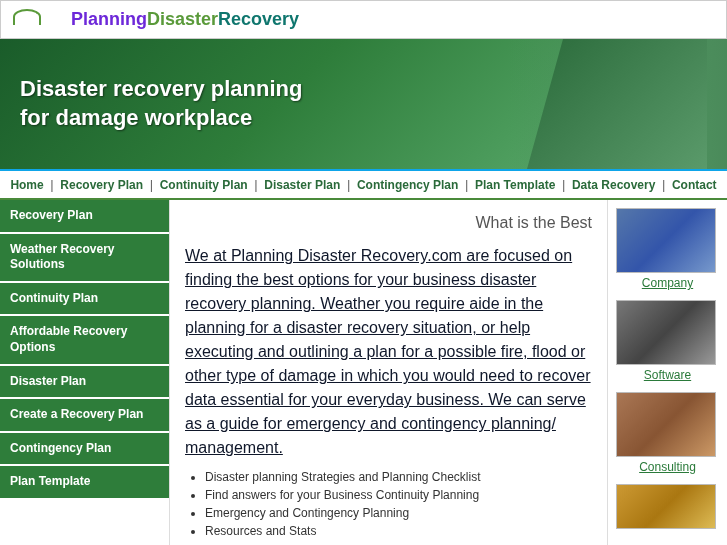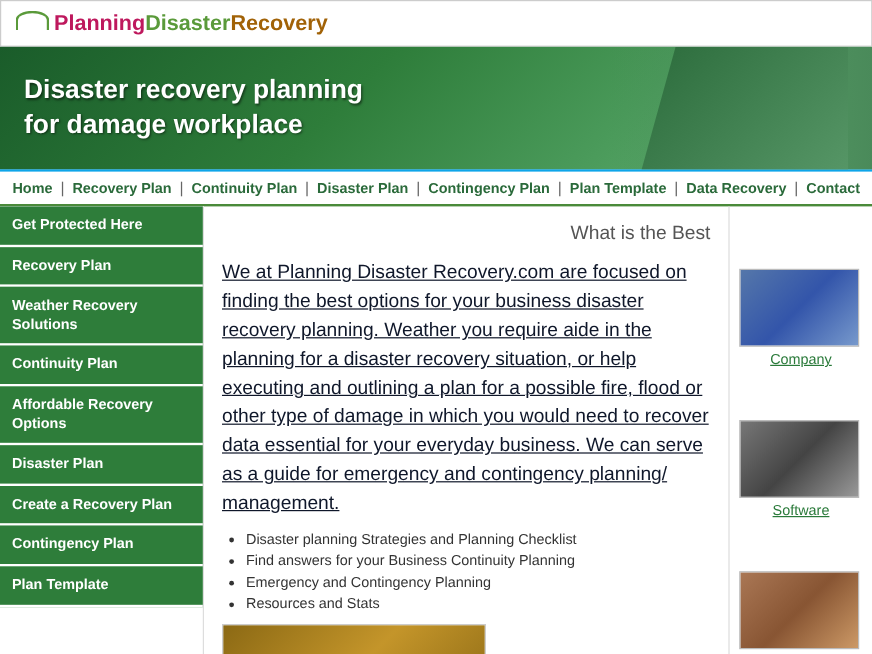--- a/index.html
+++ b/index.html
@@ -1,27 +1,27 @@
 <!DOCTYPE html>
 <html><head>
   <meta charset="utf-8">
   <style>
     * { margin: 0; padding: 0; box-sizing: border-box; }
     body { font-family: Arial, sans-serif; font-size: 13px; width: 727px; background: #fff; }
 
     
     #header { background: #fff; border: 1px solid #ccc; padding: 8px 12px; display: flex; align-items: center; }
     #logo { font-size: 18px; font-weight: bold; }
-    #logo span.planning { color: #be185d; }
+    #logo span.planning { color: #6d28d9; margin-left: 26px; }
     #logo span.disaster { color: #5a9a3a; }
-    #logo span.recovery { color: #a16207; }
+    #logo span.recovery { color: #0f766e; }
     #logo-arc { display: inline-block; width: 28px; height: 16px; border: 2px solid #5a9a3a; border-radius: 50% 50% 0 0; border-bottom: none; margin-right: 4px; }
 
     
-    #hero { background: linear-gradient(135deg, #1a5c2a 0%, #2e7d3a 40%, #4a9a5a 70%, #6ab87a 100%); height: 102px; position: relative; overflow: hidden; display: flex; align-items: center; padding: 20px; }
+    #hero { background: linear-gradient(135deg, #1a5c2a 0%, #2e7d3a 40%, #4a9a5a 70%, #6ab87a 100%); height: 130px; position: relative; overflow: hidden; display: flex; align-items: center; padding: 20px; }
     #hero-text h1 { color: #fff; font-size: 22px; font-weight: bold; line-height: 1.3; text-shadow: 1px 1px 2px rgba(0,0,0,0.5); }
     #hero-img { position: absolute; right: 0; top: 0; width: 220px; height: 130px; background: linear-gradient(to left, #4a8a5a, transparent); display: flex; align-items: center; justify-content: center; }
     #hero-person { width: 180px; height: 130px; background: linear-gradient(135deg, #2a6a3a, #5a9a6a); clip-path: polygon(20% 0%, 100% 0%, 100% 100%, 0% 100%); }
 
     
     #nav { background: #fff; border-top: 2px solid #0ea5e9; border-bottom: 2px solid #4a8a3a; padding: 6px 10px; text-align: center; }
     #nav a { color: #2a6a3a; text-decoration: none; font-size: 12px; font-weight: bold; }
     #nav span { color: #666; margin: 0 3px; }
 
     
@@ -34,21 +34,21 @@
     
     #content { flex: 1; padding: 12px 15px; }
     #content h2 { color: #555; font-size: 16px; font-weight: normal; text-align: right; margin-bottom: 10px; line-height: 1.4; }
     #content p { font-size: 16px; color: #0f172a; line-height: 1.5; margin-bottom: 10px; text-decoration: underline; }
     #content ul { margin-left: 20px; margin-bottom: 10px; }
     #content ul li { font-size: 12px; color: #333; margin-bottom: 4px; }
     #bottom-img { width: 220px; height: 80px; background: linear-gradient(135deg, #8B6914, #c4952a, #8B6914); border: 1px solid #ccc; display: flex; align-items: center; justify-content: center; color: #fff; font-size: 11px; }
 
     
     #right-col { width: 120px; min-width: 120px; padding: 8px; border-left: 1px solid #ddd; }
-    .right-block { margin-bottom: 10px; text-align: center; margin-top: 44px; }
+    .right-block { margin-bottom: 10px; text-align: center; }
     .right-img { width: 100px; height: 65px; margin-bottom: 3px; }
     .right-img.company { background: linear-gradient(135deg, #5577aa, #3355aa, #7799cc); border: 1px solid #bbb; }
     .right-img.software { background: linear-gradient(135deg, #777, #444, #999); border: 1px solid #bbb; display: flex; align-items: center; justify-content: center; }
     .right-img.consulting { background: linear-gradient(135deg, #aa7755, #885533, #cc9966); border: 1px solid #bbb; }
     .right-img.last { background: linear-gradient(135deg, #cc9933, #aa7711, #ddbb55); border: 1px solid #bbb; height: 45px; }
     .right-label { color: #2a7a3a; font-size: 12px; font-weight: normal; text-decoration: underline; cursor: pointer; }
   </style>
 </head>
 <body>
 
@@ -70,21 +70,20 @@
   </div>
 </div>
 
 <div id="nav">
   <a>Home</a><span> | </span><a>Recovery Plan</a><span> | </span><a>Continuity Plan</a><span> | </span><a>Disaster Plan</a><span> | </span><a>Contingency Plan</a><span> | </span><a>Plan Template</a><span> | </span><a>Data Recovery</a><span> | </span><a>Contact</a>
 </div>
 
 <div id="main">
 
   <div id="sidebar">
-    <div class="sidebar-item">Get Protected Here</div>
     <div class="sidebar-item">Recovery Plan</div>
     <div class="sidebar-item">Weather Recovery Solutions</div>
     <div class="sidebar-item">Continuity Plan</div>
     <div class="sidebar-item">Affordable Recovery Options</div>
     <div class="sidebar-item">Disaster Plan</div>
     <div class="sidebar-item">Create a Recovery Plan</div>
     <div class="sidebar-item">Contingency Plan</div>
     <div class="sidebar-item">Plan Template</div>
   </div>
 

